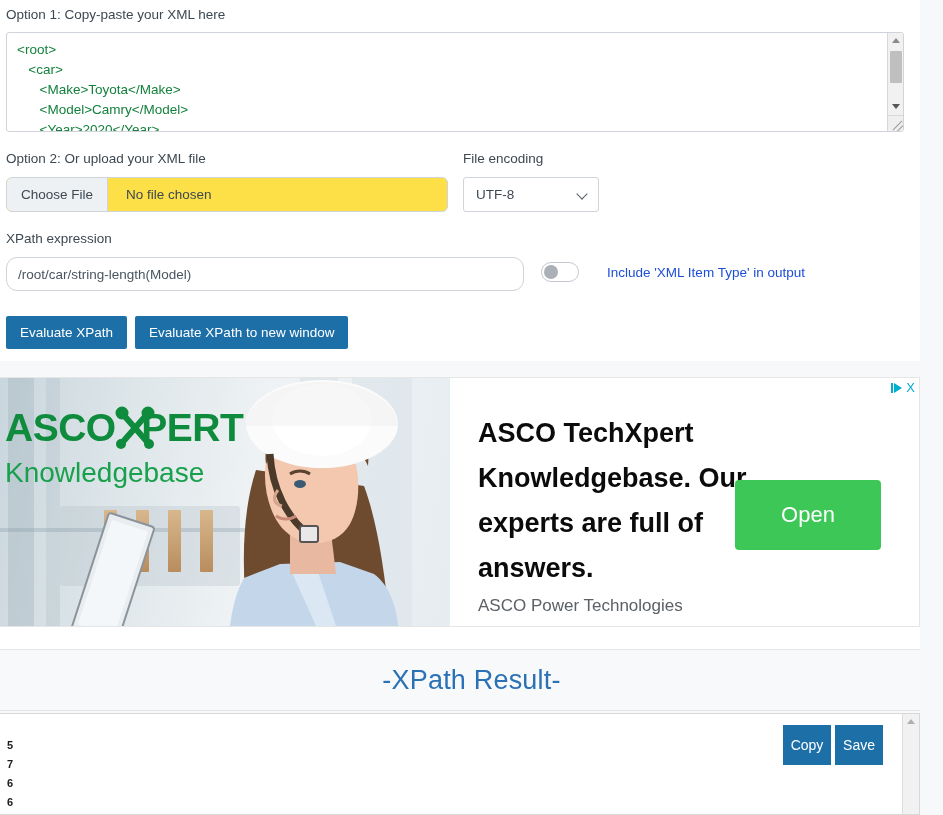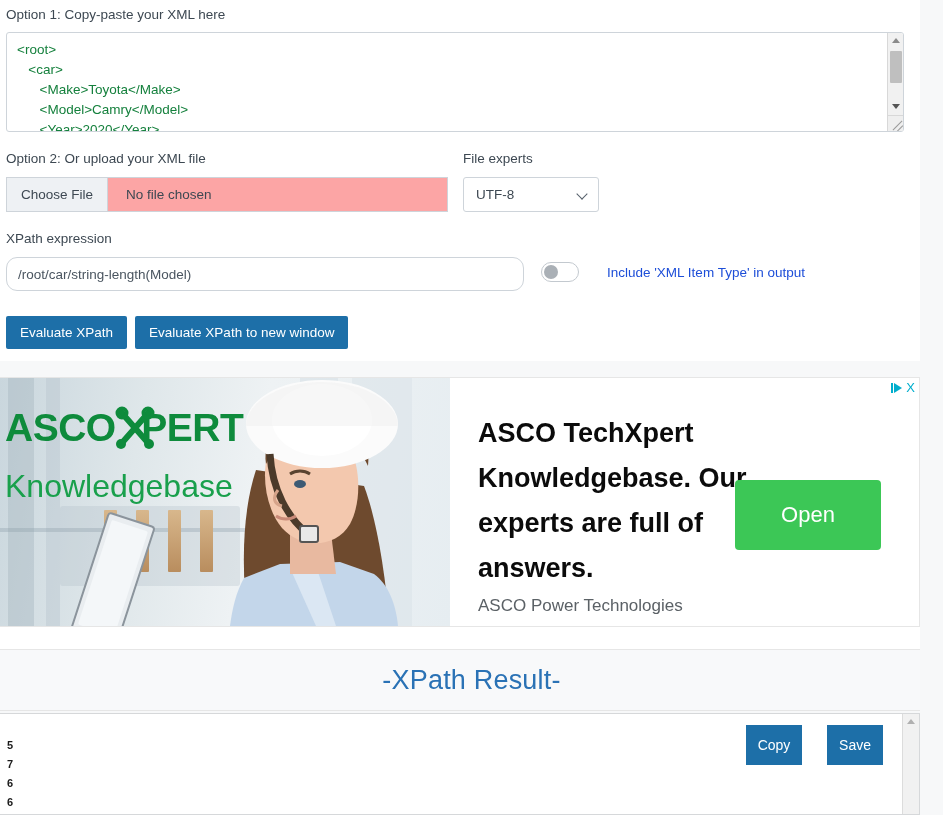--- a/index.html
+++ b/index.html
@@ -127,22 +127,22 @@
 
   
   .opt2-label { position: absolute; left: 6px; top: 151px; }
   .enc-label  { position: absolute; left: 463px; top: 151px; }
 
   .file-input {
     position: absolute;
     left: 6px; top: 177px;
     width: 442px; height: 35px;
     border: 1px solid #ced4da;
-    border-radius: 0;
-    background: #fca5a5;
+    border-radius: 6px;
+    background: #fde047;
     box-sizing: border-box;
     display: flex;
     align-items: stretch;
     overflow: hidden;
   }
   .choose-btn {
     width: 100px;
     background: #eef1f4;
     border-right: 1px solid #ced4da;
     display: flex;
@@ -341,24 +341,24 @@
     position: relative;
     white-space: nowrap;
   }
   .wrench {
     position: absolute;
     left: 106px; top: -2px;
     width: 48px; height: 48px;
   }
   .logo-2 {
     font-family: "Liberation Sans", sans-serif;
-    font-size: 32px;
+    font-size: 28px;
     color: #19a04c;
     line-height: 40px;
-    margin-top: 16px;
+    margin-top: 3px;
     white-space: nowrap;
   }
 
   
   .woman {
     position: absolute;
     left: 140px; top: 0;
     width: 310px; height: 248px;
     z-index: 3;
   }
@@ -490,25 +490,24 @@
   .res-scroll .sb-arrow.up i { border-bottom: 5px solid #b0b0b0; }
 
   .res-actions {
     position: absolute;
     right: 36px; top: 11px;
     display: flex;
     gap: 4px;
   }
   .res-actions .btn {
     height: 40px;
-    width: 56px;
+    width: 48px;
     padding: 16px;
     border-radius: 0;
     font-size: 14px;
-    margin-left: 21px;
   }
 
   .right-strip {
     position: absolute;
     left: 920px; top: 0;
     width: 23px; height: 815px;
     background: #f7f8f9;
   }
 </style>
 </head>
@@ -532,21 +531,21 @@
           </div>
         <div class="sb-thumb"></div>
         <div class="sb-arrow down">
             <i></i>
           </div>
       </div>
       <div class="resize-grip"></div>
     </div>
 
     <label class="label opt2-label">Option 2: Or upload your XML file</label>
-    <label class="label enc-label">File experts</label>
+    <label class="label enc-label">File encoding</label>
 
     <div class="file-input">
       <div class="choose-btn">Choose File</div>
       <div class="file-name">No file chosen</div>
     </div>
 
     <div class="encoding-select">
       <span class="val">UTF-8</span>
       <span class="chev"></span>
     </div>

